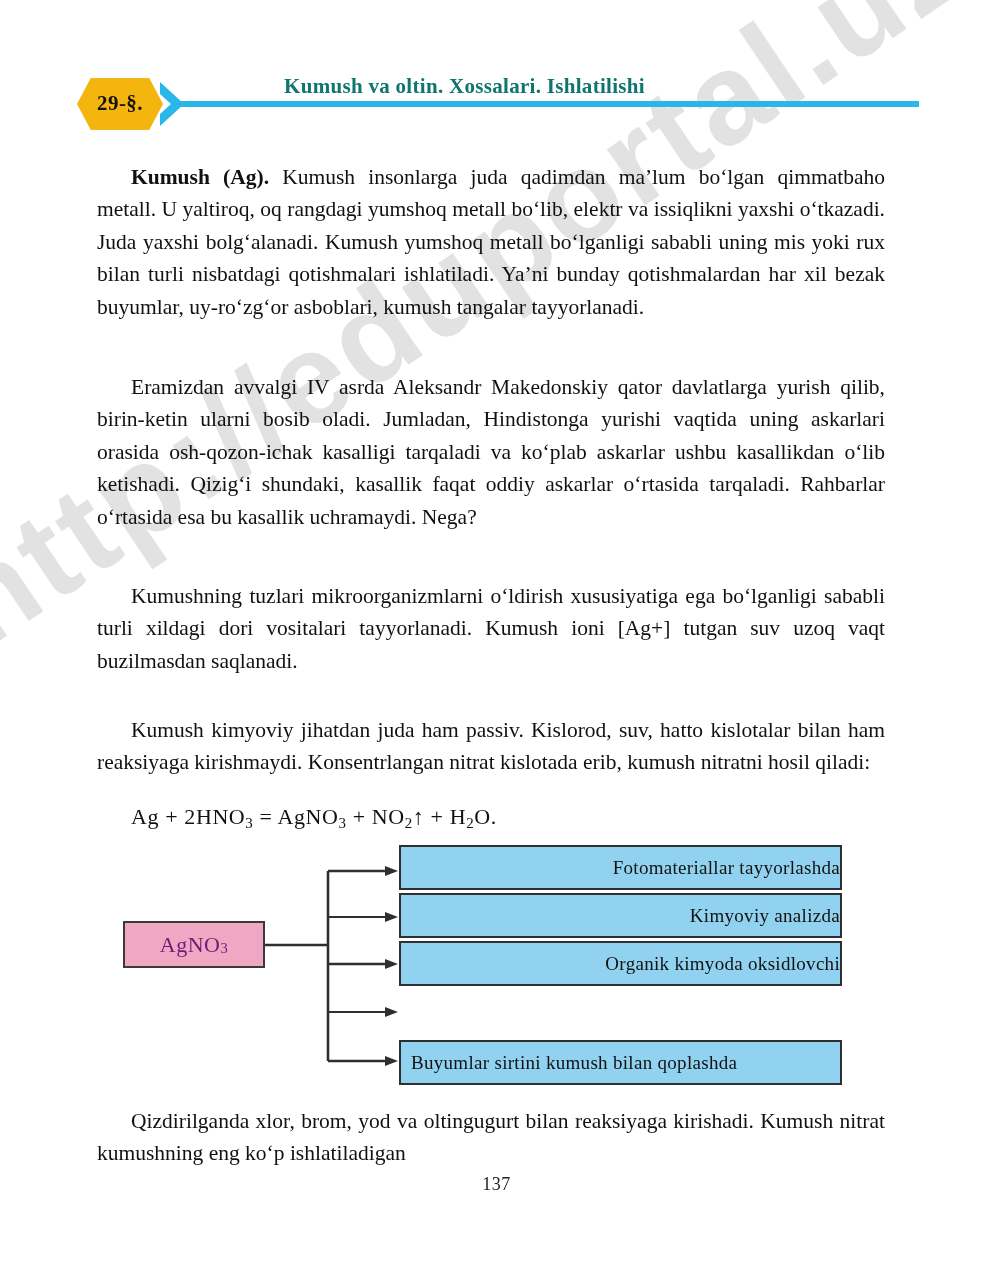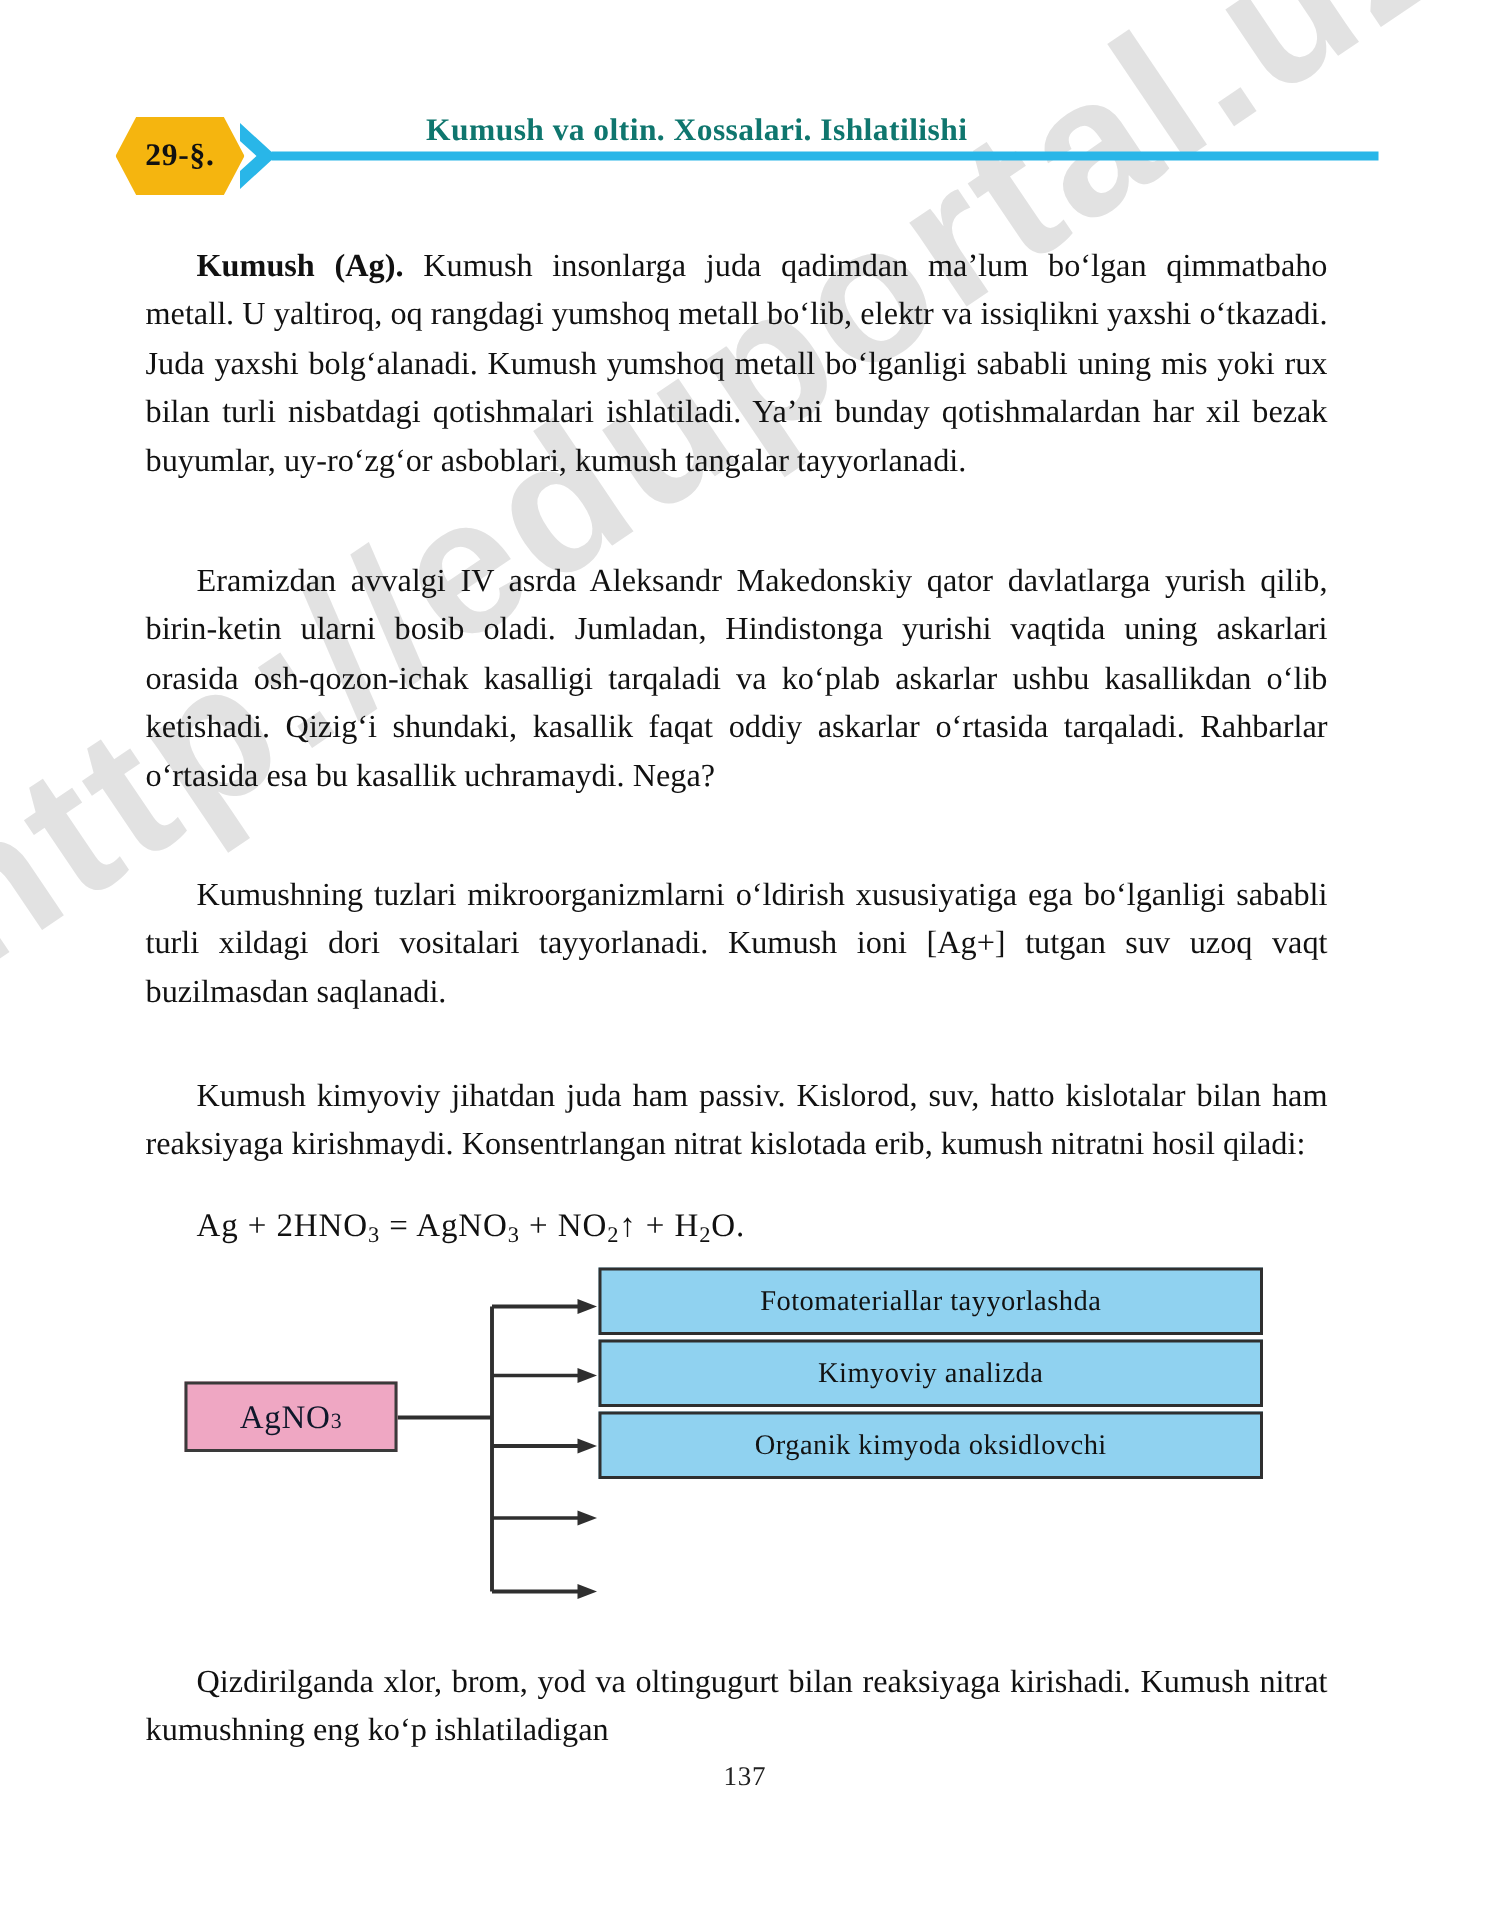--- a/index.html
+++ b/index.html
@@ -167,40 +167,40 @@
     top: 921px;
     width: 142px;
     height: 47px;
     background: #efa7c3;
     border: 2.5px solid #3a3a3a;
     display: flex;
     align-items: center;
     justify-content: center;
     box-sizing: border-box;
     font-size: 22px;
-    color: #0f172a;
+    color: #701a75;
     letter-spacing: 0.5px;
   }
   .node-source sub {
     font-size: 0.66em;
     vertical-align: baseline;
     position: relative;
     bottom: -0.3em;
   }
   .node-target {
     position: absolute;
     left: 399px;
     width: 443px;
     height: 45px;
     background: #90d2f0;
     border: 2.5px solid #2f2f2f;
     box-sizing: border-box;
     display: flex;
     align-items: center;
-    justify-content: center;
+    justify-content: flex-end;
     font-size: 19px;
     color: #121212;
     letter-spacing: 0.3px;
     text-align: center;
   }
   .node-target.left-aligned {
     justify-content: flex-start;
     padding-left: 10px;
   }
   .t1 { top: 845px; }
@@ -301,20 +301,23 @@
 
       <div class="node-target t1">
           <span>Fotomateriallar  tayyorlashda</span>
         </div>
       <div class="node-target t3">
           <span>Organik kimyoda oksidlovchi</span>
         </div>
       <div class="node-target t2">
           <span>Kimyoviy  analizda</span>
         </div>
+      <div class="node-target t5 left-aligned">
+          <span>Buyumlar  sirtini  kumush  bilan  qoplashda</span>
+        </div>
     </div>
 
     <div class="body-block para-bottom">
       <p>Qizdirilganda xlor, brom, yod va oltingugurt bilan reaksiyaga kirishadi. Kumush nitrat kumushning eng ko‘p ishlatiladigan</p>
     </div>
 
     <div class="page-number">137</div>
 
   </div>
 </div>

